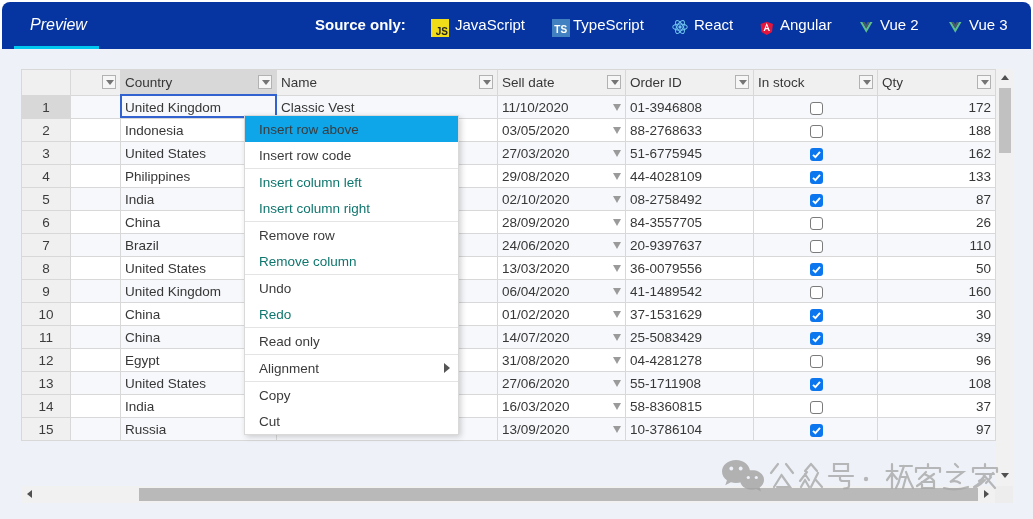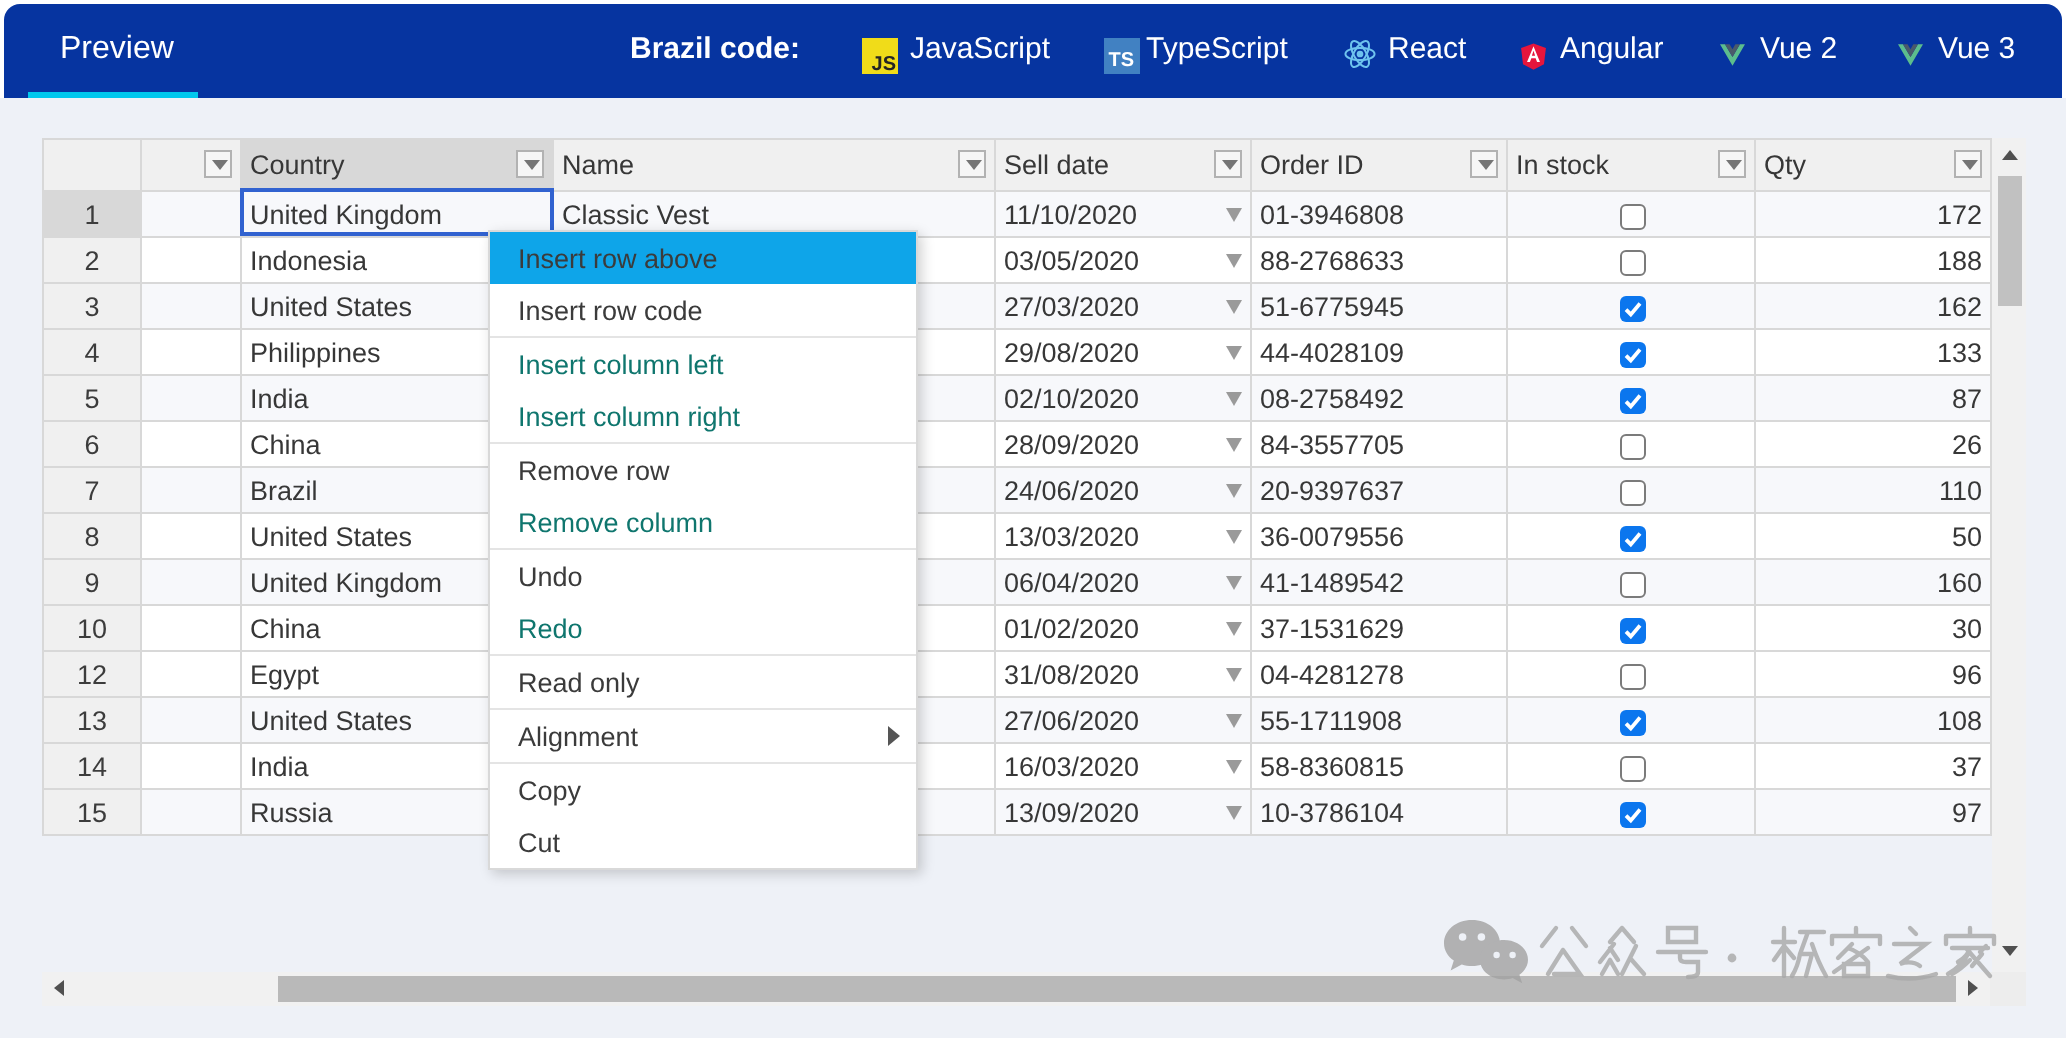--- a/index.html
+++ b/index.html
@@ -59,23 +59,23 @@
   #menu .mi.hov { background:#0ea5e9; }
   #menu .sep { height:0; border-top:1px solid #e4e4e4; }
   #menu .subarr { position:absolute; right:8px; top:8px; width:0; height:0;
      border-top:5px solid transparent; border-bottom:5px solid transparent;
      border-left:6px solid #555; }
 </style>
 </head>
 <body>
 <div id="stage">
   <div id="nav">
-    <span class="lbl" style="left:28px;font-size:16px;">Preview</span>
+    <span class="lbl" style="left:28px;font-size:16px;font-style:italic;">Preview</span>
     <span id="tabline"></span>
-    <span class="lbl" style="left:313px;font-weight:bold;">Brazil code:</span>
+    <span class="lbl" style="left:313px;font-weight:bold;">Source only:</span>
     <span class="lbl" style="left:453px;">JavaScript</span>
     <span class="lbl" style="left:571px;">TypeScript</span>
     <span class="lbl" style="left:692px;">React</span>
     <span class="lbl" style="left:778px;">Angular</span>
     <span class="lbl" style="left:878px;">Vue 2</span>
     <span class="lbl" style="left:967px;">Vue 3</span>
     <svg class="navicon" style="left:429px;top:17px;" width="18" height="18">
         <rect width="18" height="18" fill="#f0dc19"></rect>
         <text x="17" y="16" text-anchor="end" font-size="10" font-weight="bold" fill="#252525" font-family="Liberation Sans">JS</text>
       </svg>
@@ -248,20 +248,33 @@
           <td class="dc">China</td>
           <td class="dc"></td>
           <td class="dc">01/02/2020<span class="datearr"></span></td>
           <td class="dc">37-1531629</td>
           <td class="dc ck"><svg width="13" height="13" style="vertical-align:-3px">
               <rect width="13" height="13" rx="3" fill="#0b76ee"></rect>
               <path d="M3 6.8 L5.4 9.2 L10 3.8" stroke="#fff" stroke-width="1.9" fill="none"></path>
             </svg></td>
           <td class="dc qty">30</td>
         </tr>
+        <tr class="odd">
+          <td class="rh">11</td>
+          <td class="dc"></td>
+          <td class="dc">China</td>
+          <td class="dc"></td>
+          <td class="dc">14/07/2020<span class="datearr"></span></td>
+          <td class="dc">25-5083429</td>
+          <td class="dc ck"><svg width="13" height="13" style="vertical-align:-3px">
+              <rect width="13" height="13" rx="3" fill="#0b76ee"></rect>
+              <path d="M3 6.8 L5.4 9.2 L10 3.8" stroke="#fff" stroke-width="1.9" fill="none"></path>
+            </svg></td>
+          <td class="dc qty">39</td>
+        </tr>
         <tr>
           <td class="rh">12</td>
           <td class="dc"></td>
           <td class="dc">Egypt</td>
           <td class="dc"></td>
           <td class="dc">31/08/2020<span class="datearr"></span></td>
           <td class="dc">04-4281278</td>
           <td class="dc ck"><svg width="13" height="13" style="vertical-align:-3px">
               <rect x="0.5" y="0.5" width="12" height="12" rx="2.5" fill="#fff" stroke="#7b7b7b"></rect>
             </svg></td>

